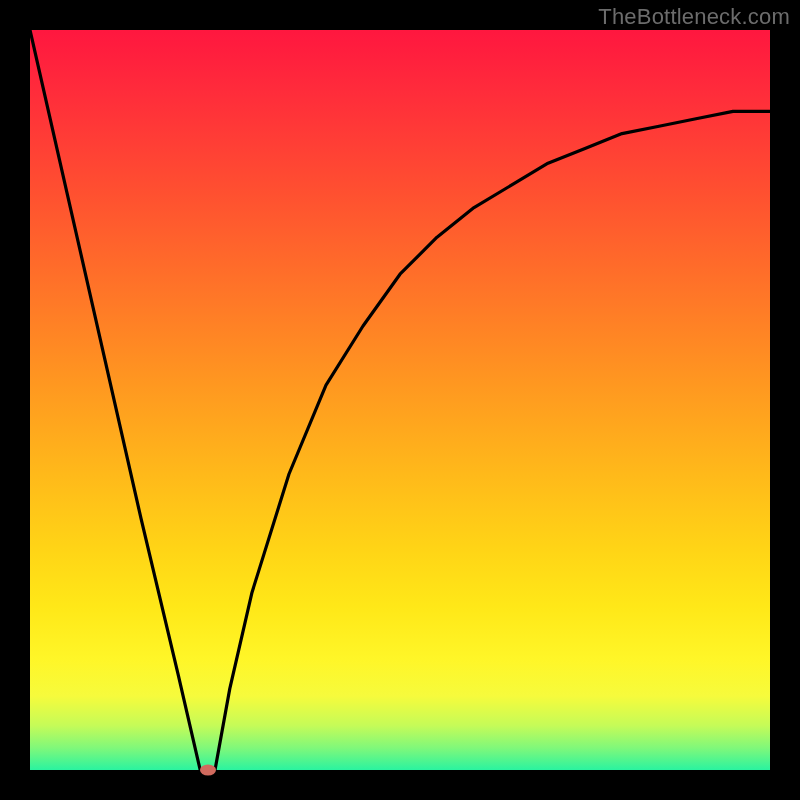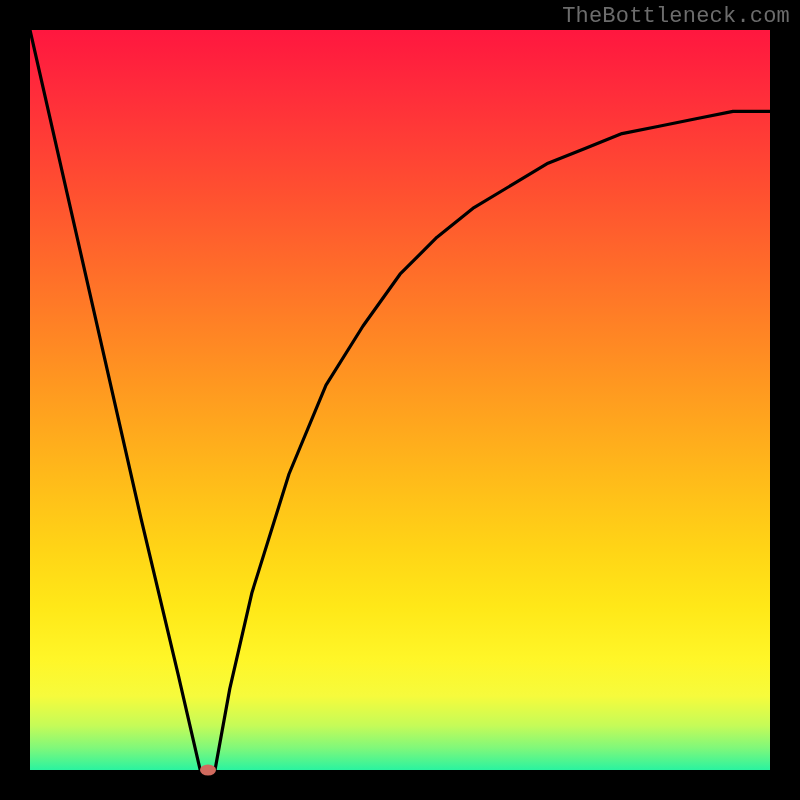--- a/index.html
+++ b/index.html
@@ -9,21 +9,20 @@
     height: 800px;
     background: #000;
     overflow: hidden;
     font-family: Arial, Helvetica, sans-serif;
   }
   .wrap {
     position: relative;
     width: 800px;
     height: 800px;
     background: #000;
-    font-family: Liberation Mono, monospace;
   }
   .plot {
     position: absolute;
     left: 30px;
     top: 30px;
     width: 740px;
     height: 740px;
     background: linear-gradient(
       to bottom,
       #ff173f 0%,

